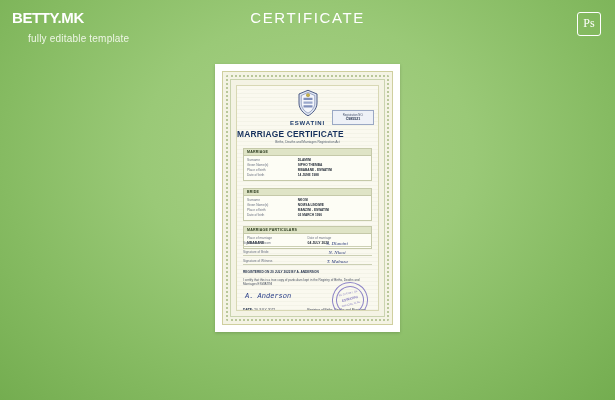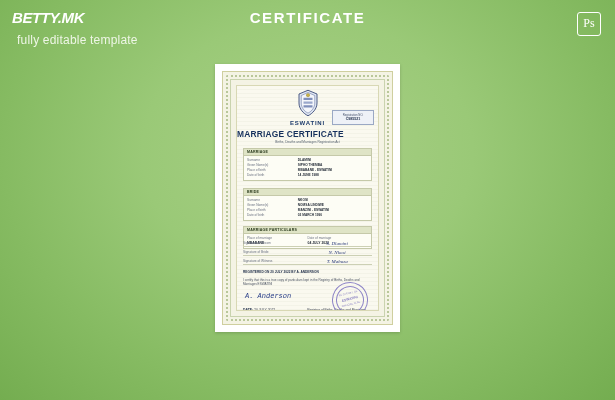--- a/index.html
+++ b/index.html
@@ -22,39 +22,38 @@
   }
   
   .brand {
     position: absolute;
     left: 12px;
     top: 9px;
     font-size: 15px;
     font-weight: bold;
     letter-spacing: -0.4px;
     color: #ffffff;
-    font-style: italic;
   }
   .brand .dot { color: #ffffff; }
   .tagline {
     position: absolute;
-    left: 17px;
+    left: 28px;
     top: 33px;
-    font-size: 12px;
+    font-size: 10px;
     color: #eef6e6;
     letter-spacing: 0.2px;
   }
   .cert-title {
     position: absolute;
     left: 0;
     right: 0;
     top: 9px;
     text-align: center;
     font-size: 15px;
-    font-weight: bold;
+    font-weight: normal;
     letter-spacing: 1.6px;
     color: #ffffff;
   }
   .ps-badge {
     position: absolute;
     right: 14px;
     top: 12px;
     width: 22px;
     height: 22px;
     border: 1.5px solid #ffffff;

